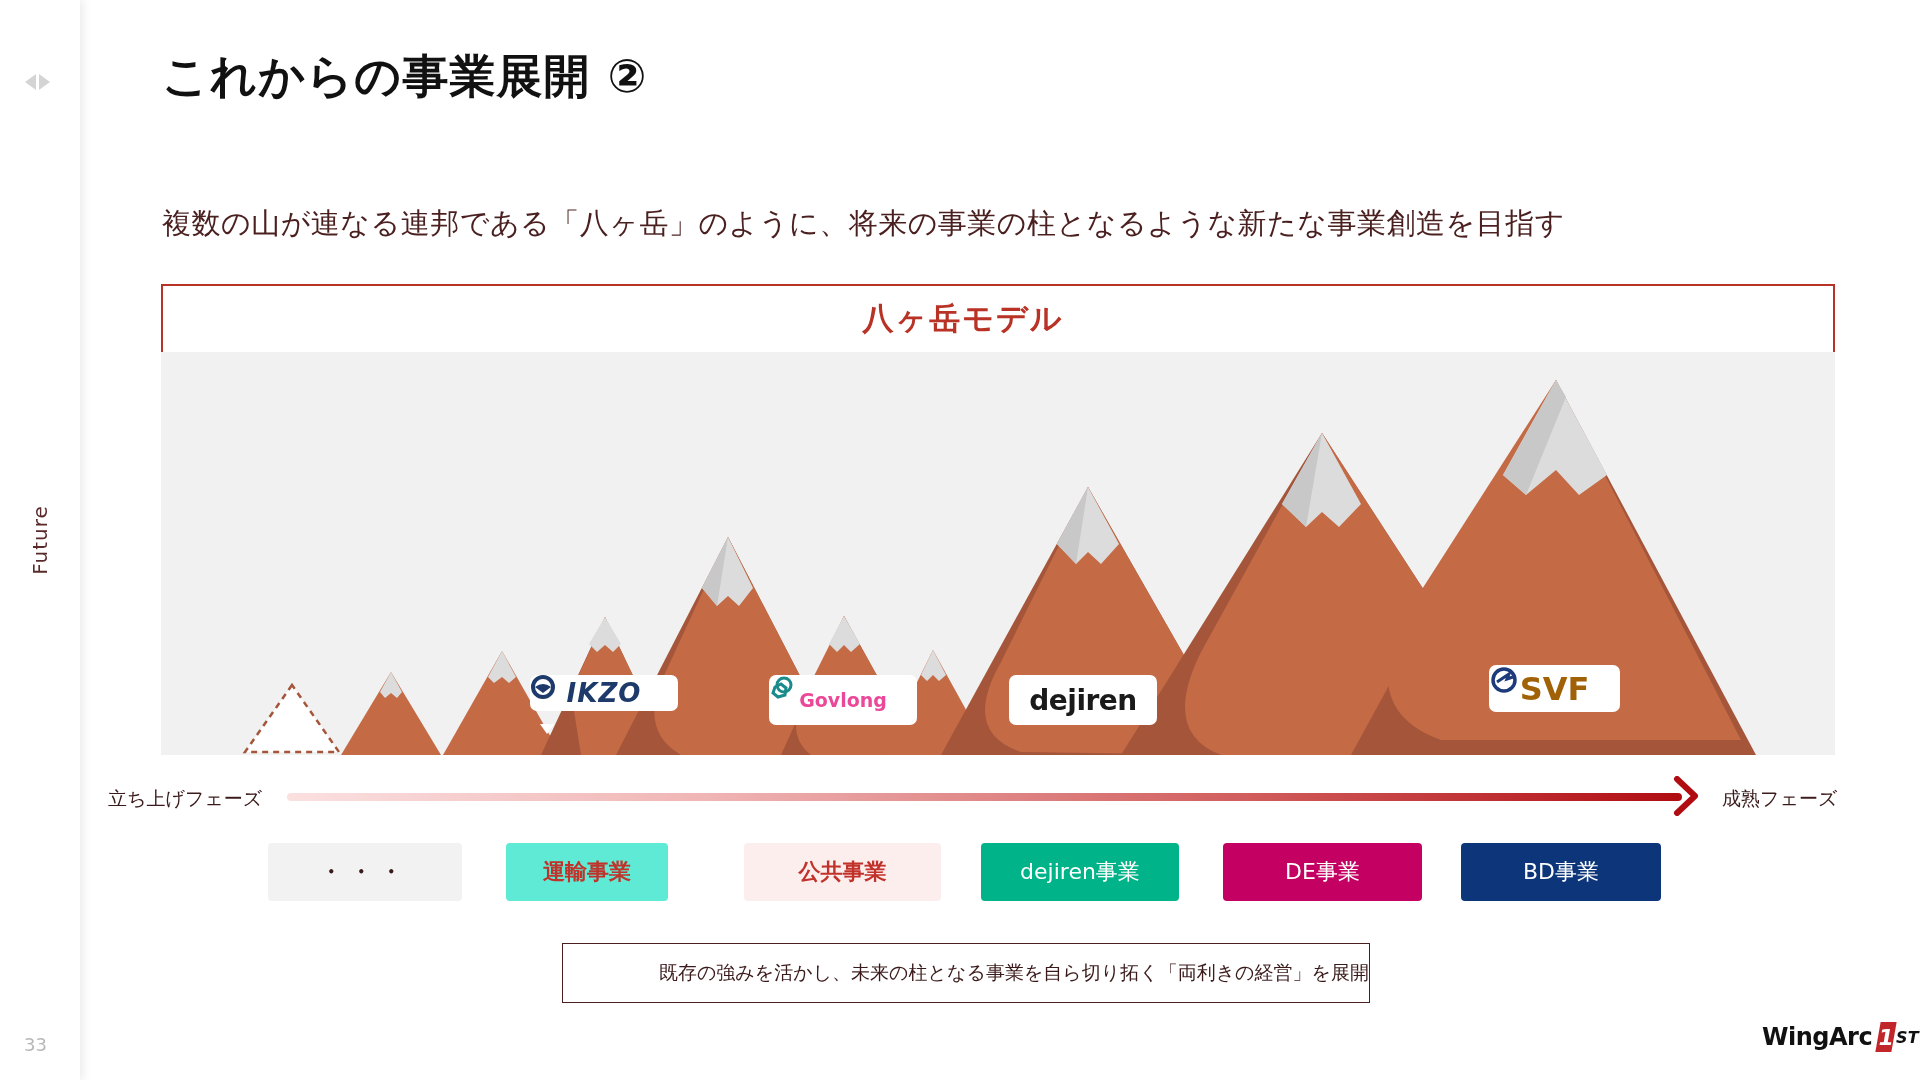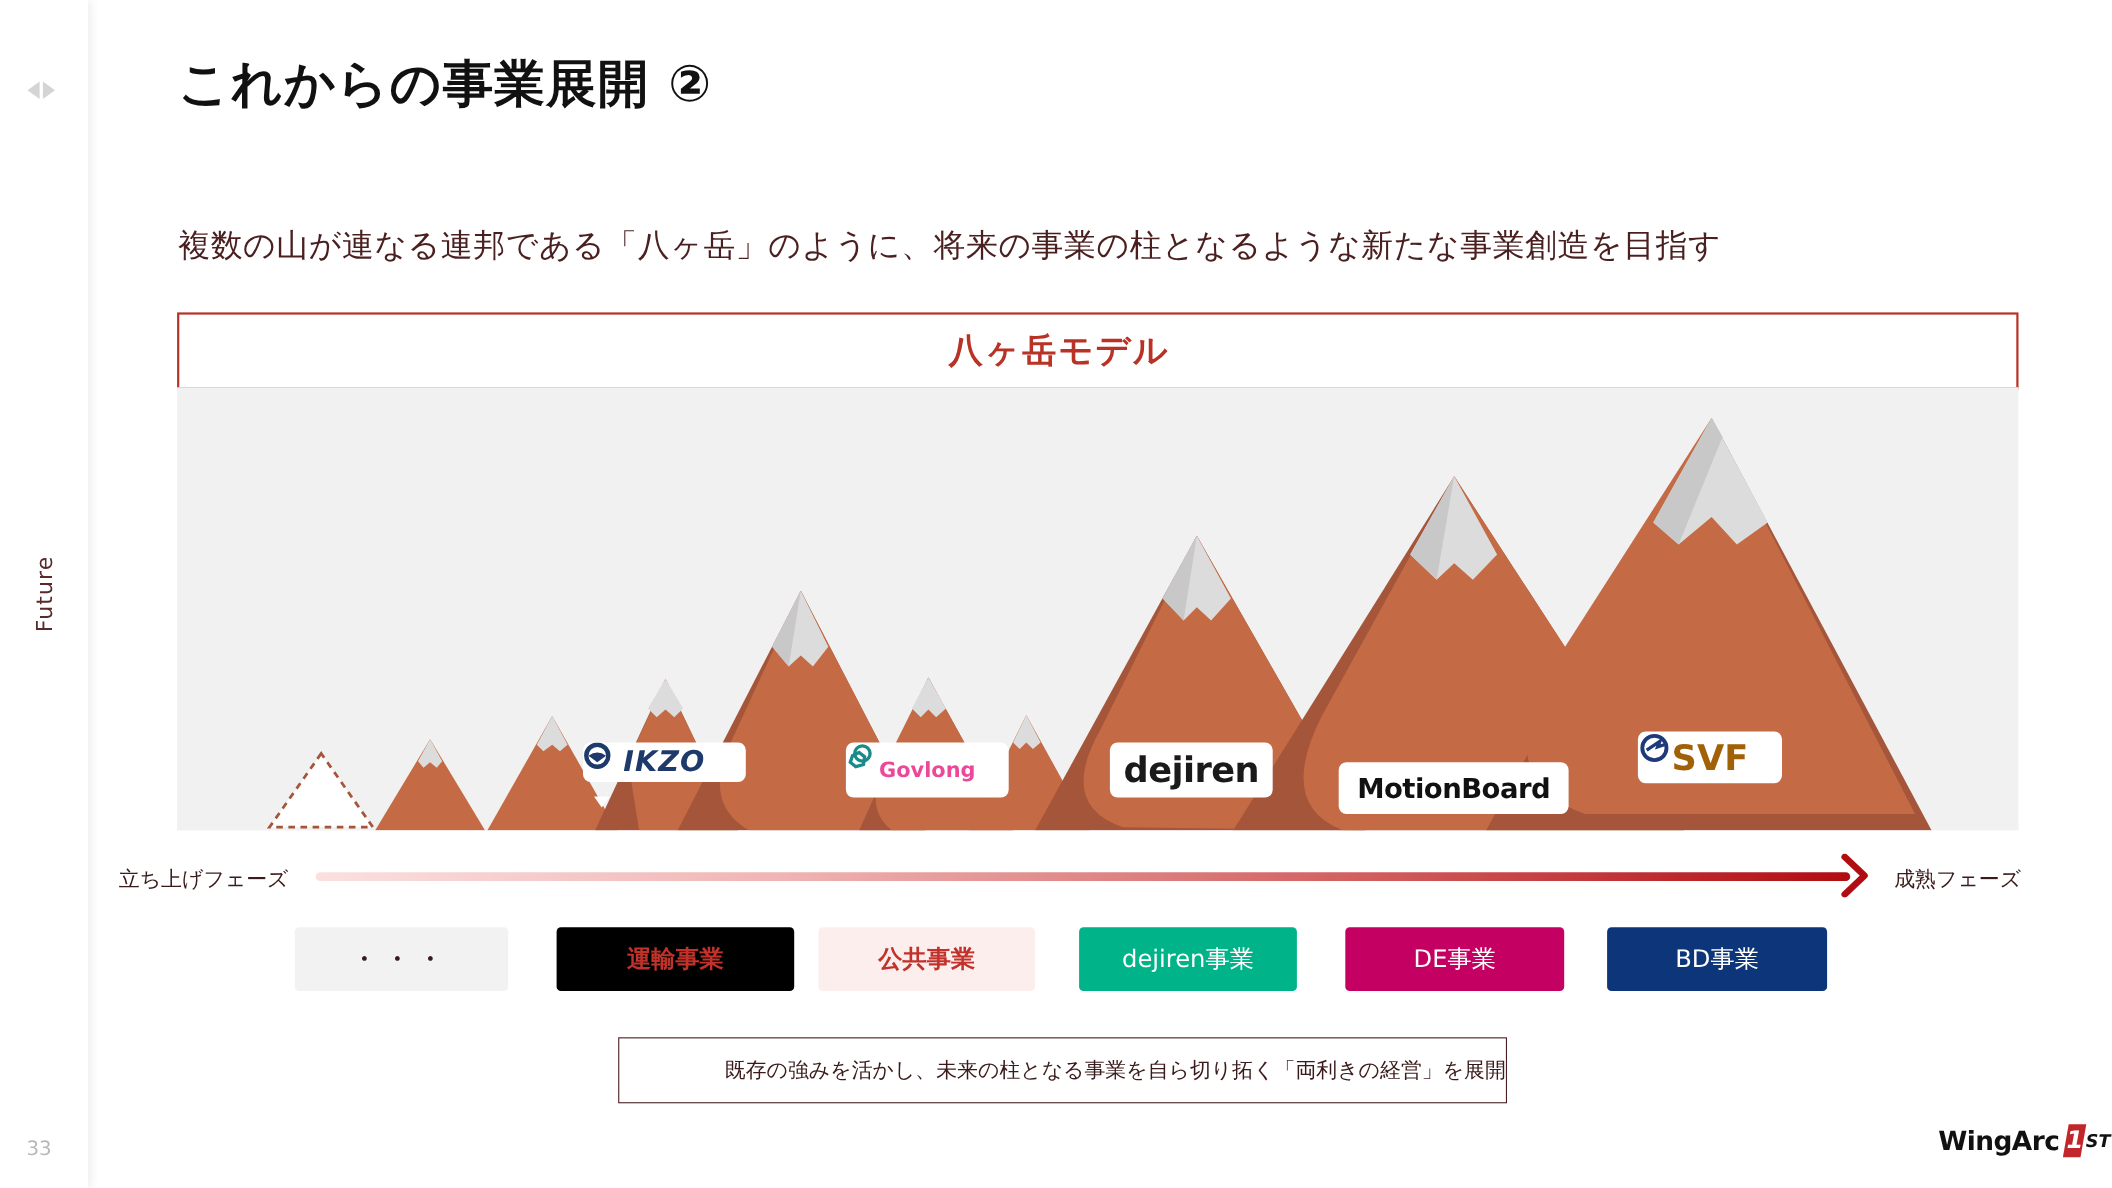--- a/index.html
+++ b/index.html
@@ -101,46 +101,43 @@
 
   <div class="logo-box" style="left:608px; top:323px; width:148px; height:50px;">
     <svg width="26" height="26" viewBox="0 0 26 26">
       <circle cx="15" cy="10" r="7" fill="none" stroke="#1a8a8a" stroke-width="3"></circle>
       <polygon points="6,12 12,9 17,13 16,20 9,22 4,18" fill="none" stroke="#1a8a8a" stroke-width="3"></polygon>
     </svg>
     <span class="logo-text" style="font-size:19px; color:#ec4899;text-align:center;">Govlong</span>
   </div>
 
   <div class="logo-box" style="left:848px; top:323px; width:148px; height:50px;">
-    <span class="logo-text" style="font-size:32px; color:#1a1a1a; letter-spacing:-0.5px;">dejiren</span>
+    <span class="logo-text" style="font-size:28px; color:#1a1a1a; letter-spacing:-0.5px;">dejiren</span>
   </div>
 
 
-  <div class="logo-box" style="left:1056px; top:341px; width:209px; height:47px;">
-    <span class="logo-text" style="font-size:25px; color:#111; letter-spacing:-0.5px;">MotionBoard</span>
-  </div>
 
   <div class="logo-box" style="left:1328px; top:313px; width:131px; height:47px;">
     <svg width="30" height="30" viewBox="0 0 30 30">
       <circle cx="15" cy="15" r="11" fill="none" stroke="#1d3a7a" stroke-width="3.5"></circle>
       <path d="M8,17 L20,9 L18,14 L24,12" fill="none" stroke="#1d3a7a" stroke-width="3"></path>
     </svg>
     <span class="logo-text" style="font-size:32px; color:#a16207;">SVF</span>
   </div>
 </div>
 
 <div class="phase-label" style="left:108px; top:786px;">立ち上げフェーズ</div>
 <div class="arrow-line"></div>
 <svg class="arrow-head" viewBox="0 0 40 40">
   <polyline points="12,3 30,20 12,37" fill="none" stroke="#b00c12" stroke-width="6" stroke-linecap="round" stroke-linejoin="round"></polyline>
 </svg>
 <div class="phase-label" style="left:1722px; top:786px;">成熟フェーズ</div>
 
 <div class="biz-box" style="left:268px; width:194px; background:#f2f2f2; color:#3a1a1a; letter-spacing:8px;">・・・</div>
-<div class="biz-box" style="left:506px; width:216px; background:#000000; color:#c0322a;">運輸事業</div>
+<div class="biz-box" style="left:506px; width:162px; background:#5eead4; color:#c0322a;">運輸事業</div>
 <div class="biz-box" style="left:744px; width:197px; background:#fdeeee; color:#c0322a;">公共事業</div>
 <div class="biz-box" style="left:981px; width:198px; background:#00b388; color:#ffffff; font-weight:normal;">dejiren事業</div>
 <div class="biz-box" style="left:1223px; width:199px; background:#c40062; color:#ffffff; font-weight:normal;">DE事業</div>
 <div class="biz-box" style="left:1461px; width:200px; background:#0d367a; color:#ffffff; font-weight:normal;">BD事業</div>
 
 <div class="desc-box">
   <span>既存の強みを活かし、未来の柱となる事業を自ら切り拓く「両利きの経営」を展開</span>
 </div>
 
 <div class="brand">

